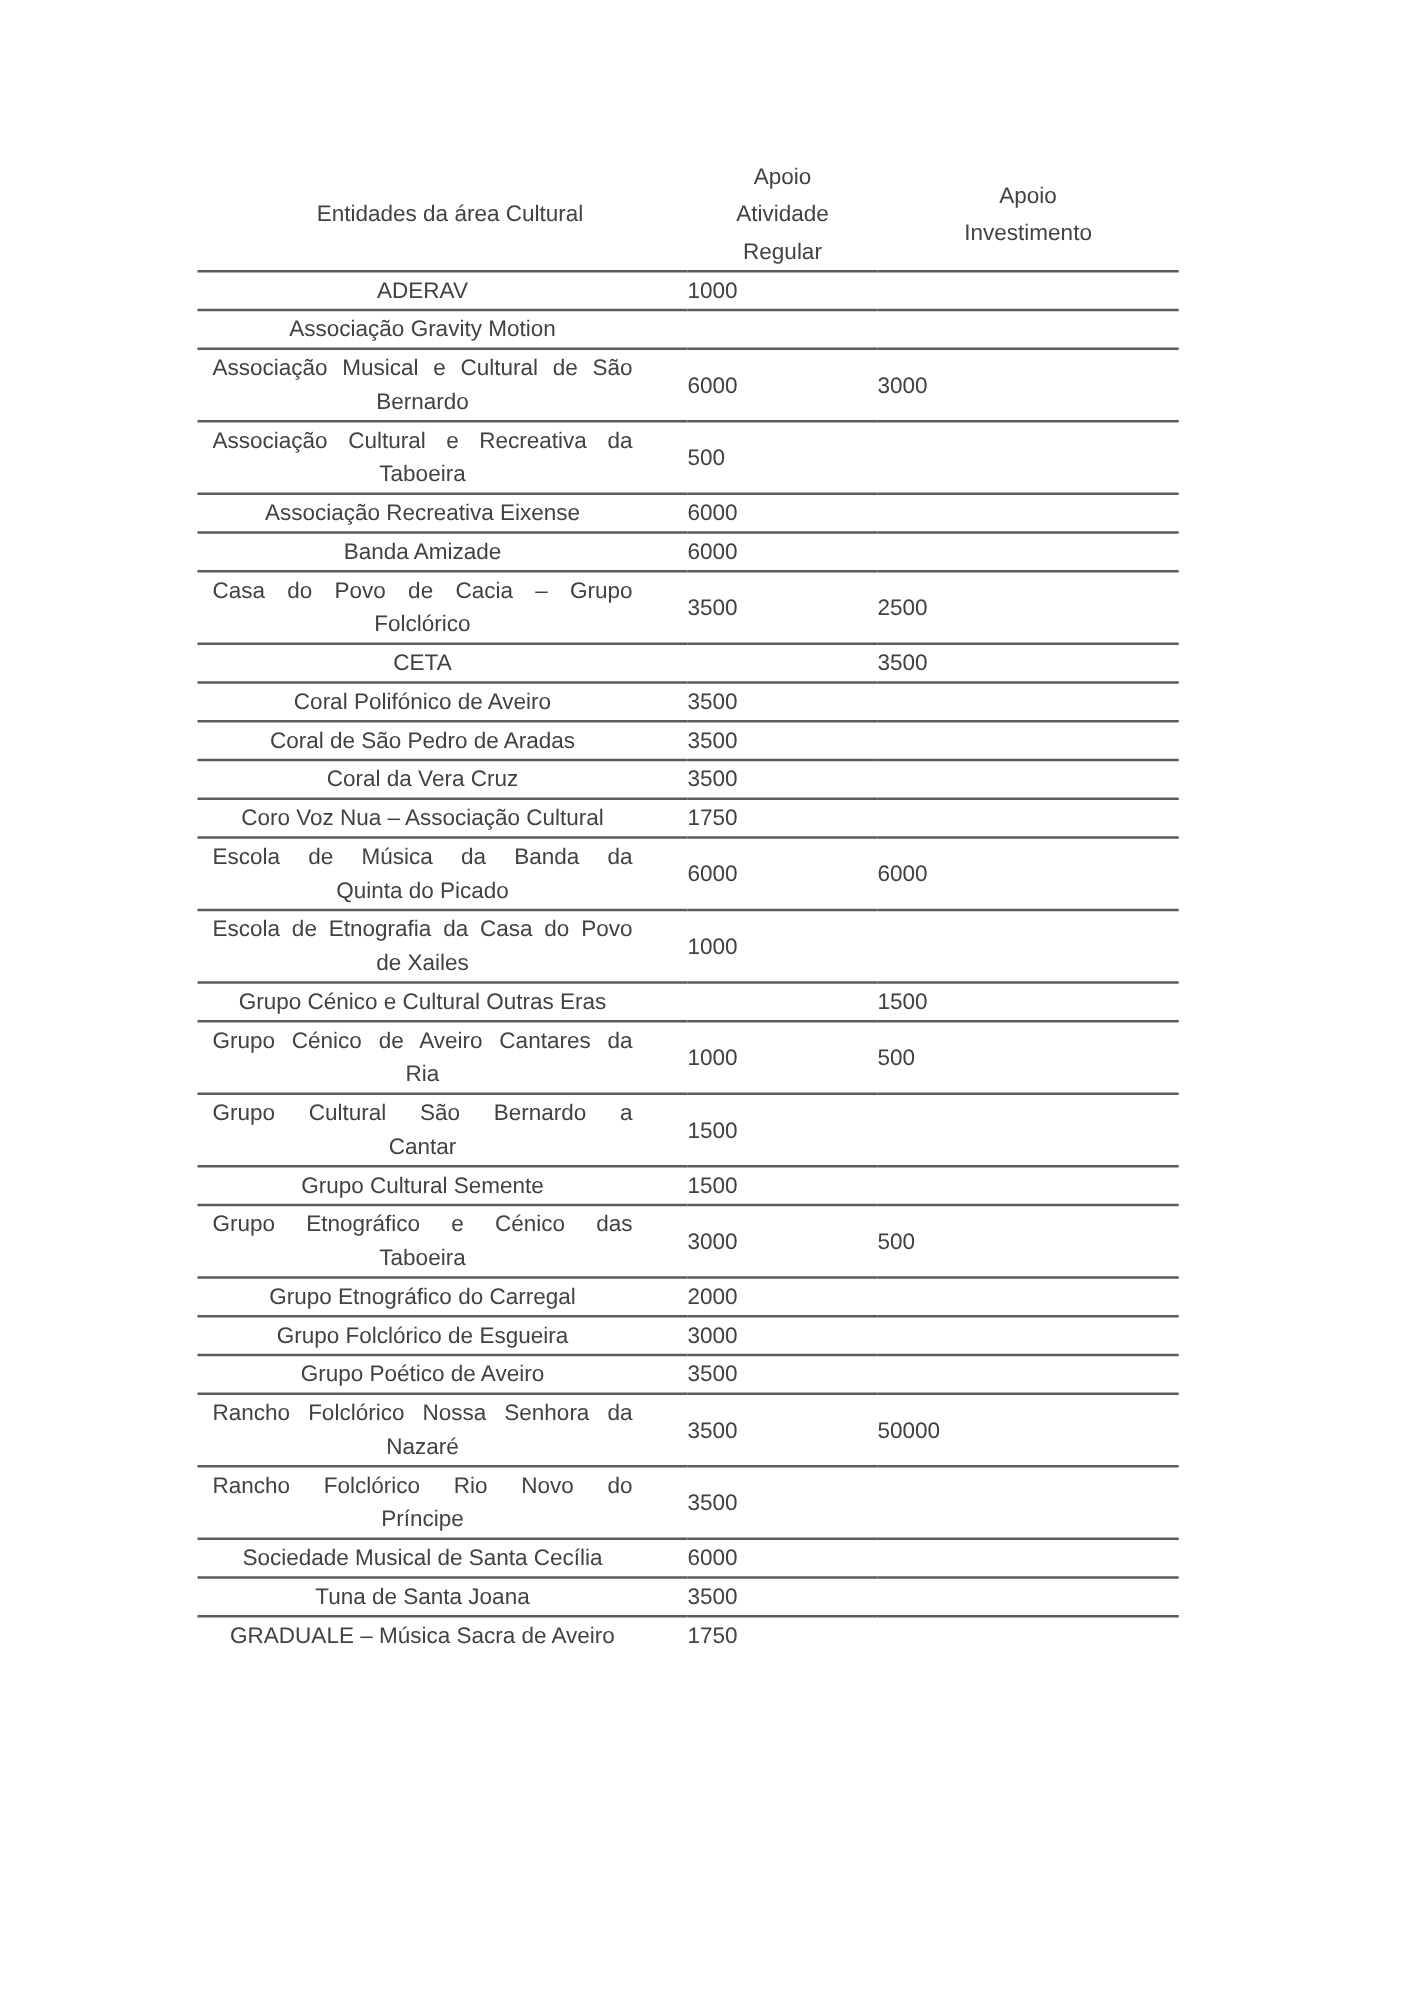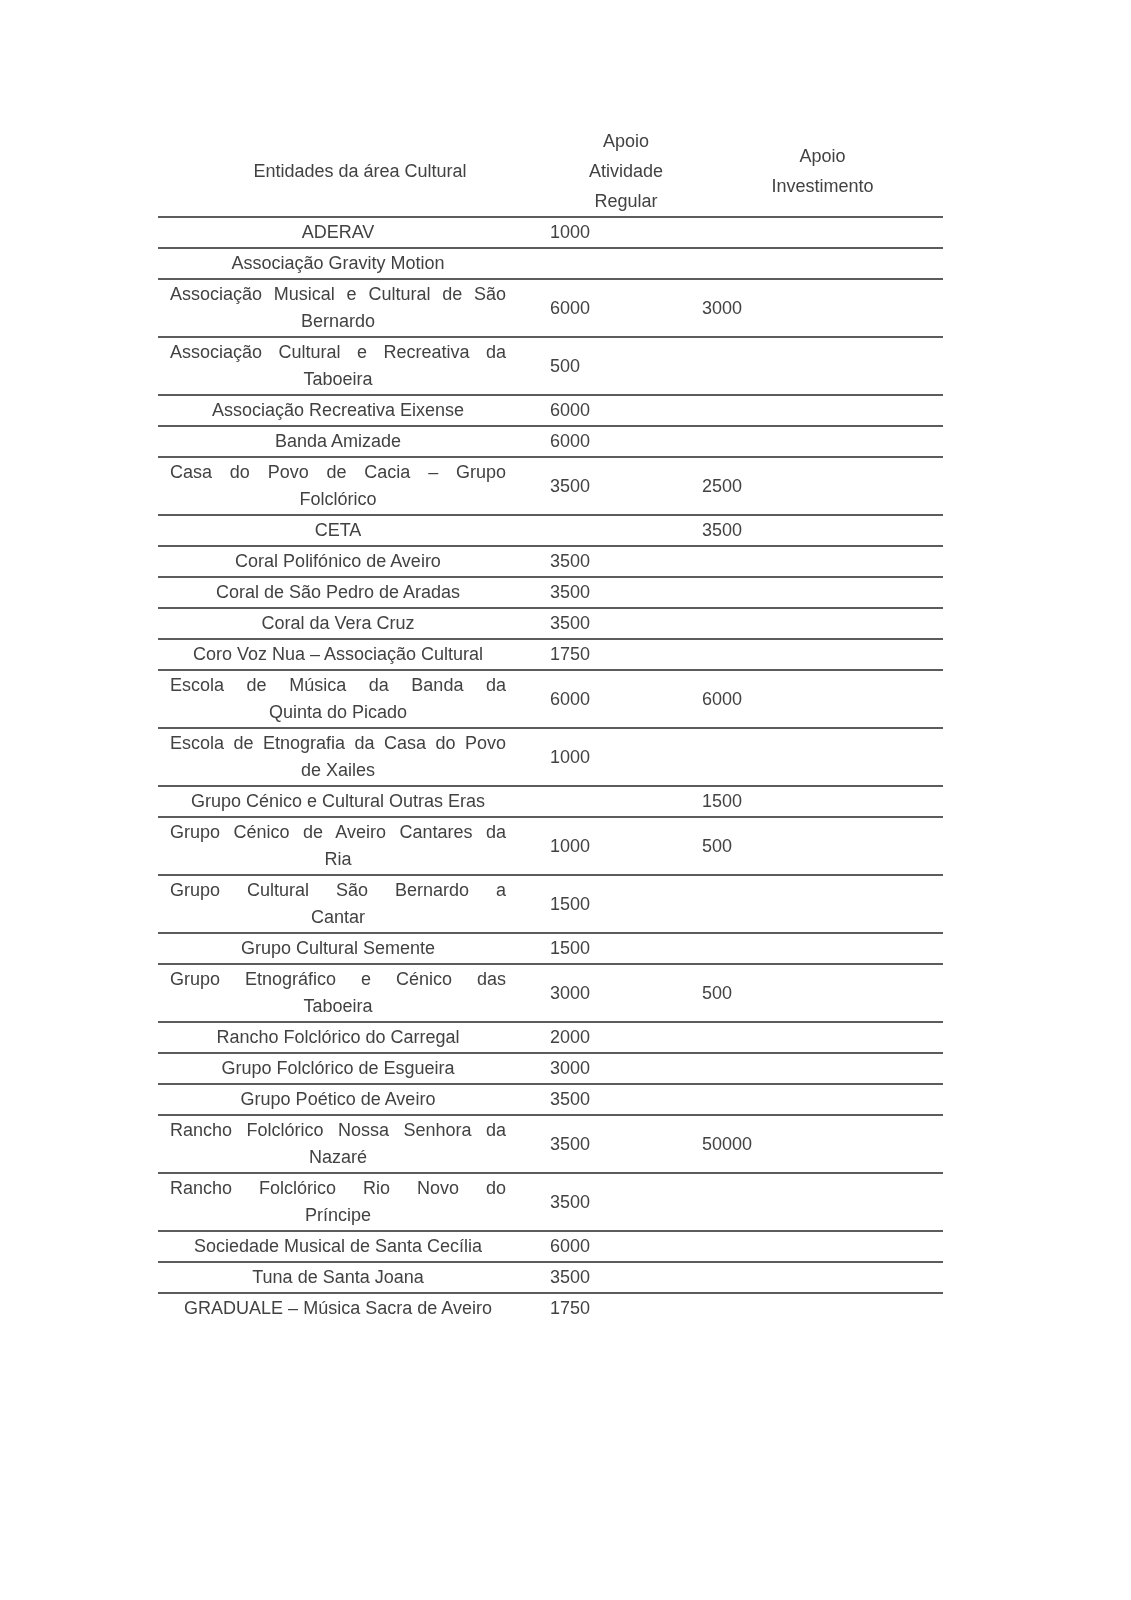--- a/index.html
+++ b/index.html
@@ -224,21 +224,21 @@
         <tr>
           <td class="entity">
             <div class="ent-line stretch">Grupo Etnográfico e Cénico das</div>
             <div class="ent-line">Taboeira</div>
           </td>
           <td class="num">3000</td>
           <td class="num">500</td>
         </tr>
         <tr>
           <td class="entity">
-            <div class="ent-line">Rancho Folclórico do Carregal</div>
+            <div class="ent-line">Grupo Etnográfico do Carregal</div>
           </td>
           <td class="num">2000</td>
           <td class="num"></td>
         </tr>
         <tr>
           <td class="entity">
             <div class="ent-line">Grupo Folclórico de Esgueira</div>
           </td>
           <td class="num">3000</td>
           <td class="num"></td>

